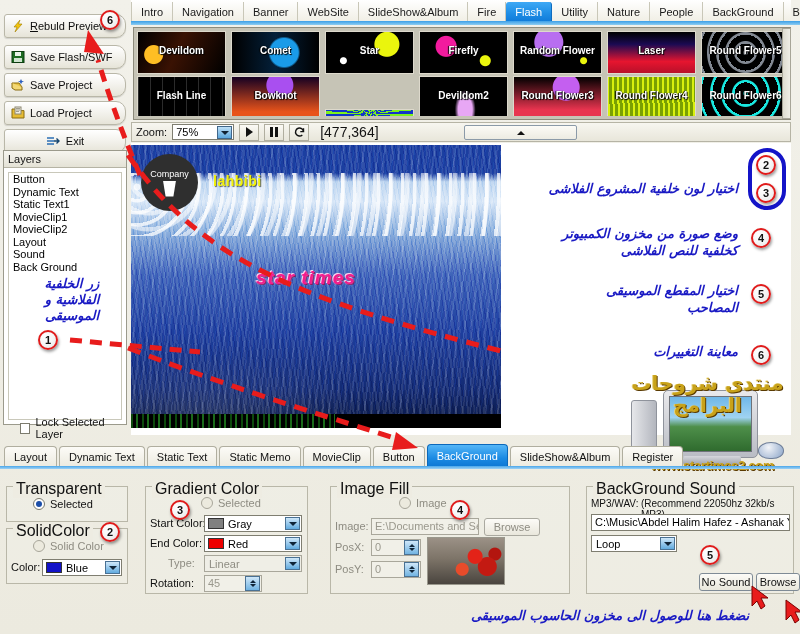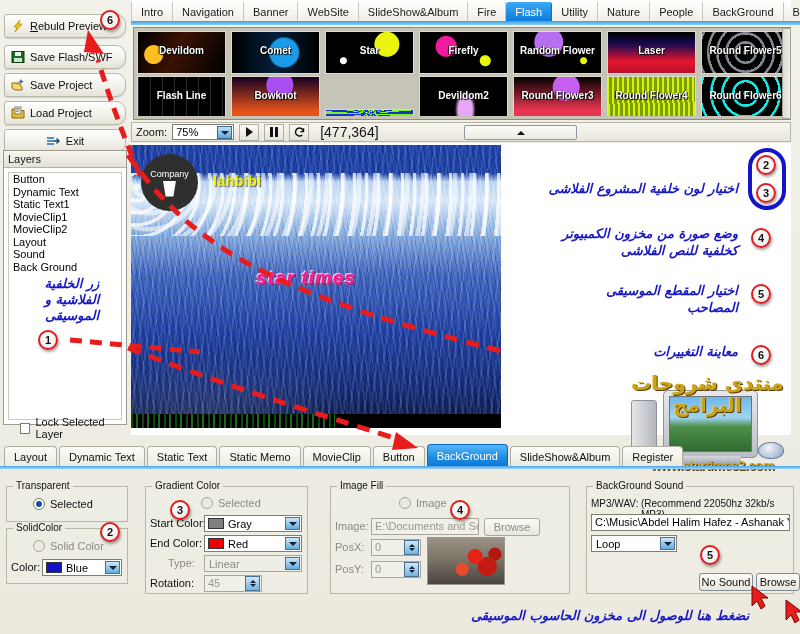--- a/index.html
+++ b/index.html
@@ -216,21 +216,21 @@
     background:linear-gradient(to bottom,#fcfbf7,#eceadf);
     border:1px solid #b0ae9f; border-bottom:none; border-radius:4px 4px 0 0; white-space:nowrap; }
   .btab.sel { background:linear-gradient(to bottom,#54b6f7 0%,#1b8ae3 60%,#0d77d4 100%);
     color:#fff; border-color:#0c68ba; height:23px; line-height:22px; font-weight:normal; }
   .btab-underline { position:absolute; left:0; top:466px; width:800px; height:3px;
     background:linear-gradient(to bottom,#4aa6ea,#9fd2f4); }
 
   
   .panel { position:absolute; border:1px solid #b9b7a8; background:rgba(255,255,255,.10); }
   .panel > .cap { position:absolute; left:6px; top:-7px; background:#eeece2; padding:0 3px;
-    font-size:10px; color:#111; }
+    font-size:16px; color:#111; }
   .radio { width:12px; height:12px; border-radius:50%; background:#fff;
     border:1px solid #7c7b6e; display:inline-block; position:relative; flex:0 0 12px; }
   .radio.on:after { content:""; position:absolute; left:2px; top:2px; width:6px; height:6px;
     border-radius:50%; background:#1c4ea8; }
   .radio.dim { background:#eceade; border-color:#a8a69a; }
   .row { display:flex; align-items:center; gap:5px; font-size:11px; color:#111; }
   .row.dim { color:#8e8c82; }
   .combo { height:17px; background:#fff; border:1px solid #7f7e71; display:flex;
     align-items:center; position:relative; }
   .combo.dim { background:#efeee6; border-color:#a9a79b; color:#8e8c82; }

